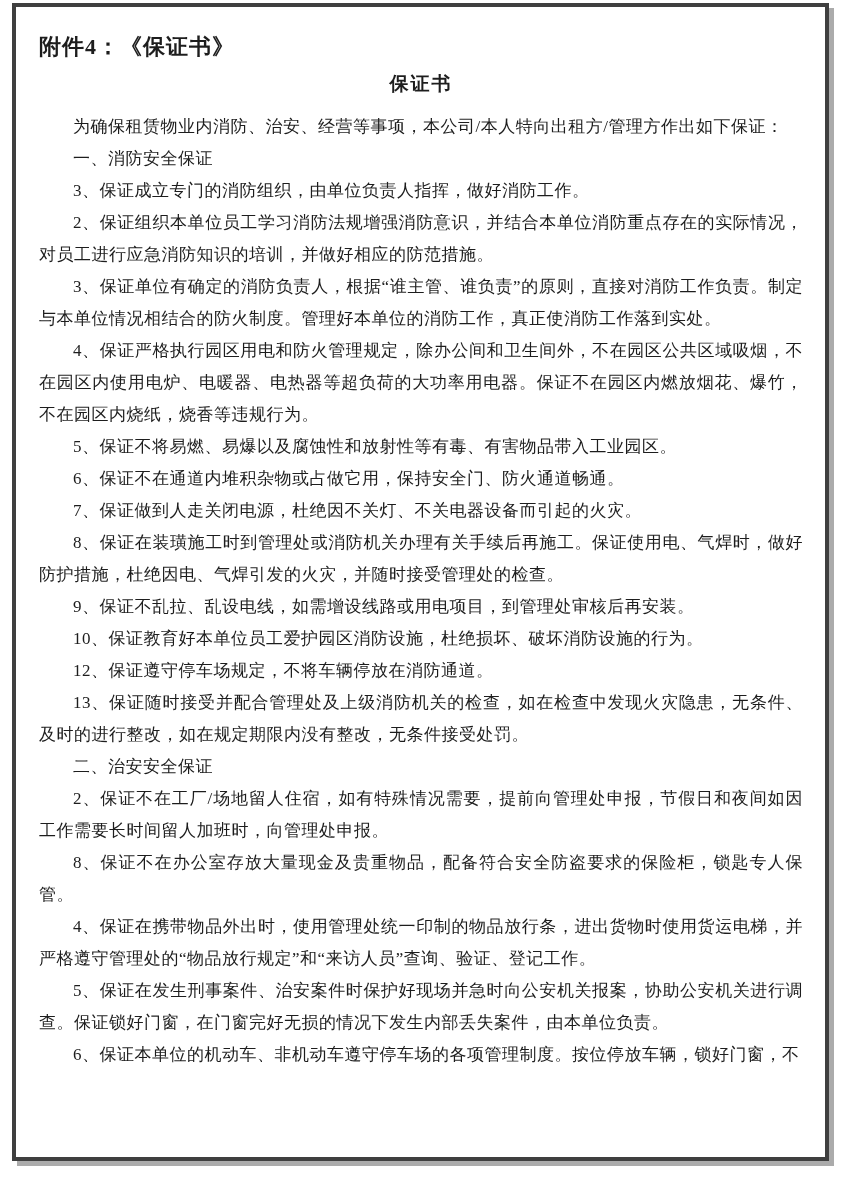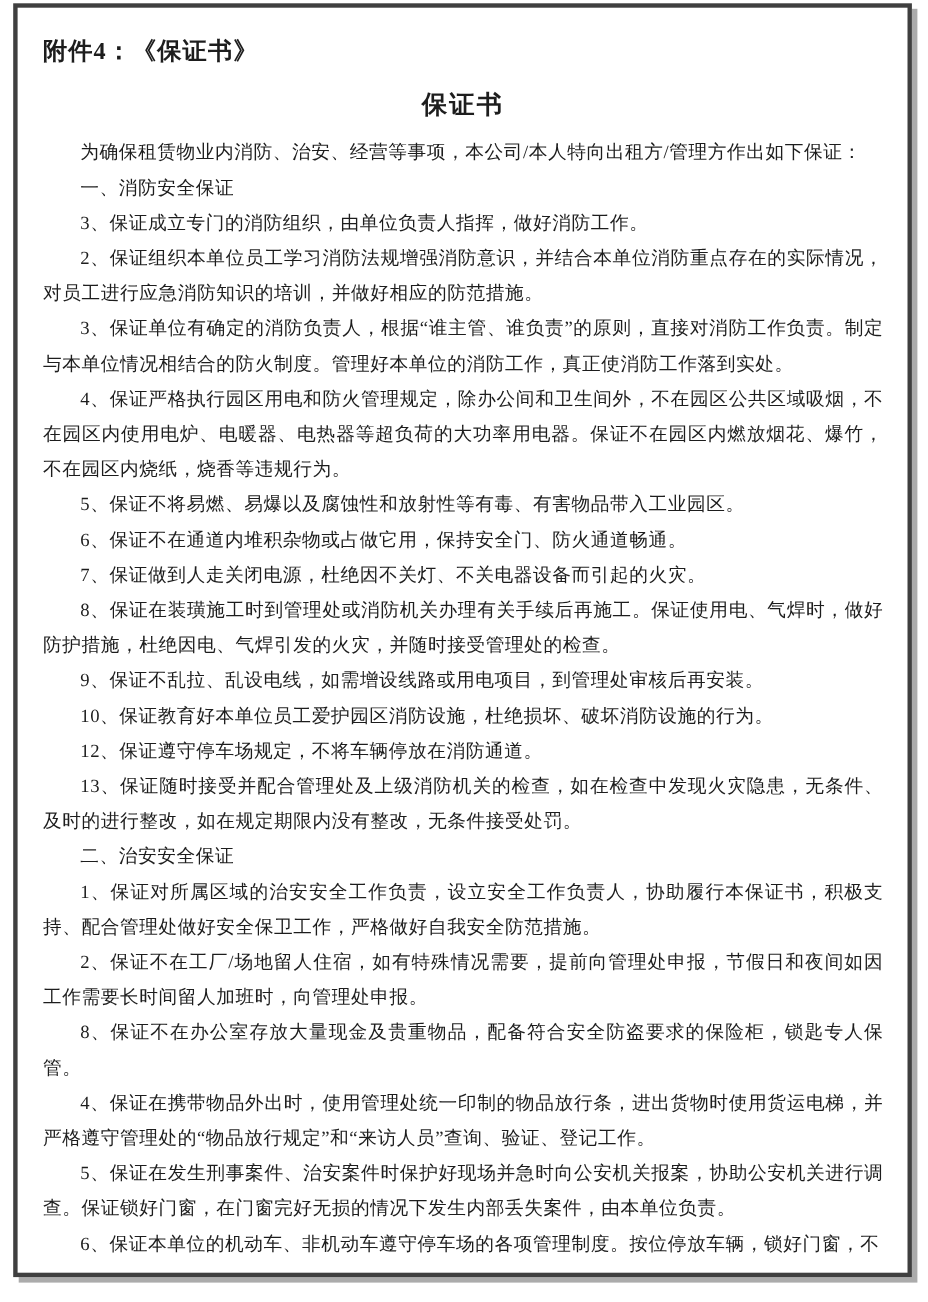--- a/index.html
+++ b/index.html
@@ -27,22 +27,22 @@
     padding: 20px 22px 0 23px;
   }
   .attachment-title {
     margin-top: 6px;
     font-size: 22px;
     font-weight: bold;
     letter-spacing: 1px;
     line-height: 28px;
   }
   .doc-title {
-    margin-top: 20px;
-    font-size: 23px;
+    margin-top: 8px;
+    font-size: 19px;
     font-weight: bold;
     text-align: center;
     letter-spacing: 2px;
     line-height: 30px;
   }
   .doc-body {
     margin-top: 12px;
     font-size: 17px;
     line-height: 32px;
     letter-spacing: 0.5px;
@@ -81,21 +81,20 @@
         <p class="para">6、保证不在通道内堆积杂物或占做它用，保持安全门、防火通道畅通。</p>
         <p class="para">7、保证做到人走关闭电源，杜绝因不关灯、不关电器设备而引起的火灾。</p>
         <p class="para">8、保证在装璜施工时到管理处或消防机关办理有关手续后再施工。保证使用电、气焊时，做好防护措施，杜绝因电、气焊引发的火灾，并随时接受管理处的检查。</p>
         <p class="para">9、保证不乱拉、乱设电线，如需增设线路或用电项目，到管理处审核后再安装。</p>
         <p class="para">10、保证教育好本单位员工爱护园区消防设施，杜绝损坏、破坏消防设施的行为。</p>
         <p class="para">12、保证遵守停车场规定，不将车辆停放在消防通道。</p>
         <p class="para">13、保证随时接受并配合管理处及上级消防机关的检查，如在检查中发现火灾隐患，无条件、及时的进行整改，如在规定期限内没有整改，无条件接受处罚。</p>
 
         <p class="para section-heading">二、治安安全保证</p>
 
-        <p class="para">1、保证对所属区域的治安安全工作负责，设立安全工作负责人，协助履行本保证书，积极支持、配合管理处做好安全保卫工作，严格做好自我安全防范措施。</p>
         <p class="para">2、保证不在工厂/场地留人住宿，如有特殊情况需要，提前向管理处申报，节假日和夜间如因工作需要长时间留人加班时，向管理处申报。</p>
         <p class="para">8、保证不在办公室存放大量现金及贵重物品，配备符合安全防盗要求的保险柜，锁匙专人保管。</p>
         <p class="para">4、保证在携带物品外出时，使用管理处统一印制的物品放行条，进出货物时使用货运电梯，并严格遵守管理处的“物品放行规定”和“来访人员”查询、验证、登记工作。</p>
         <p class="para">5、保证在发生刑事案件、治安案件时保护好现场并急时向公安机关报案，协助公安机关进行调查。保证锁好门窗，在门窗完好无损的情况下发生内部丢失案件，由本单位负责。</p>
         <p class="para">6、保证本单位的机动车、非机动车遵守停车场的各项管理制度。按位停放车辆，锁好门窗，不</p>
 
       </div>
     </div>
   </div>
 </div>

